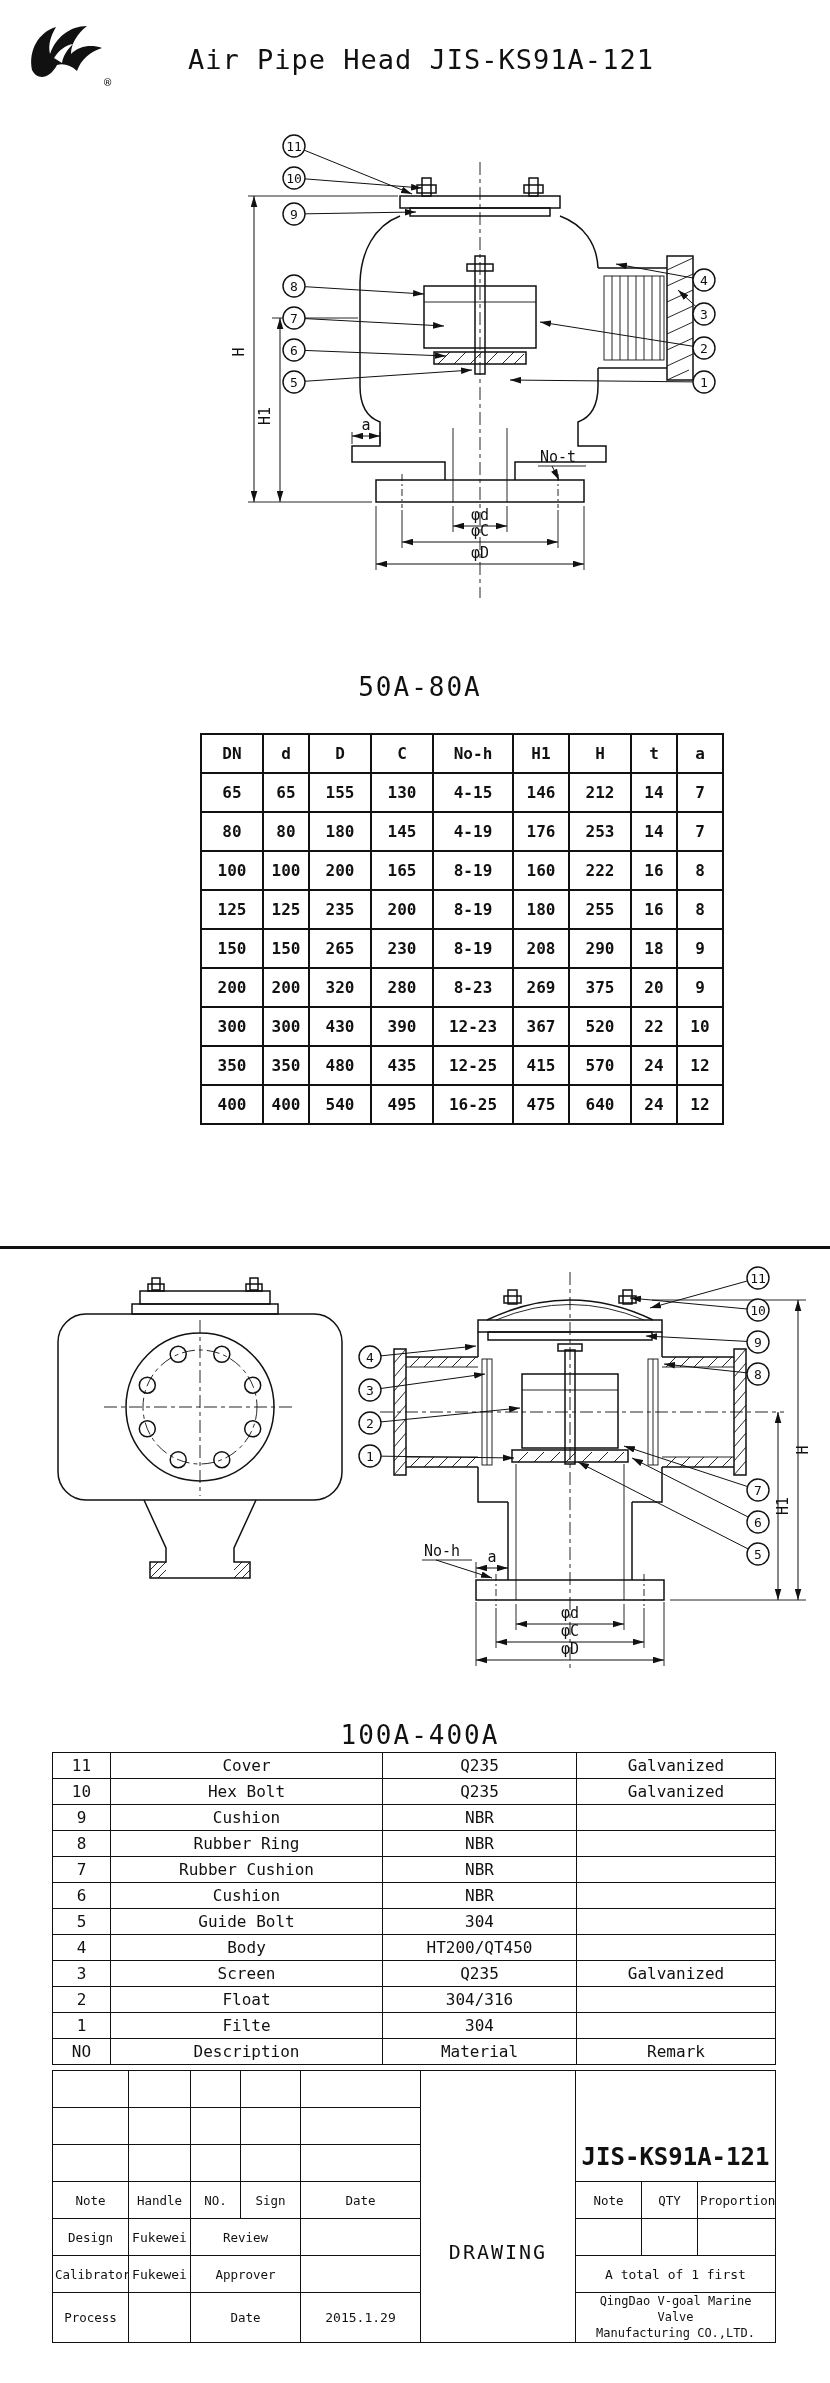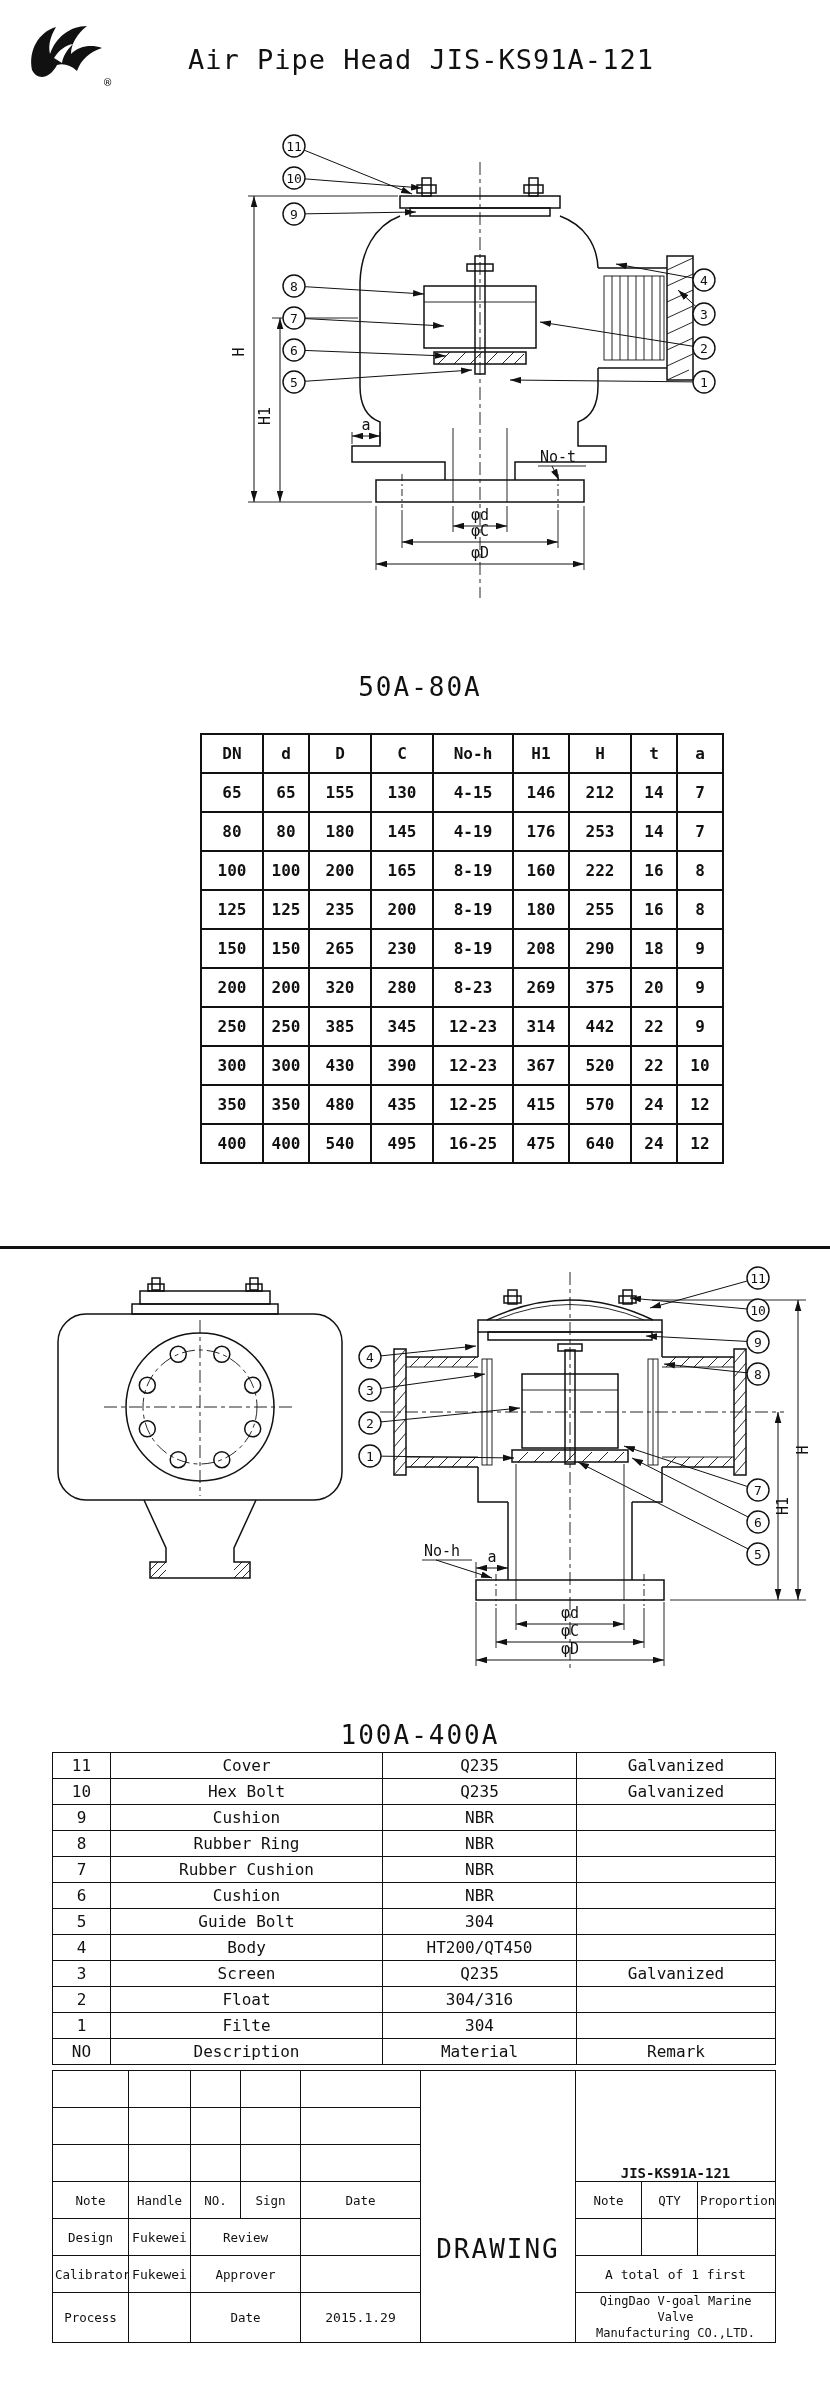--- a/index.html
+++ b/index.html
@@ -29,22 +29,22 @@
           table-layout:fixed;font-size:16px;font-weight:bold;text-align:center;}
   .dimtab th,.dimtab td{border:2px solid #111;height:37px;padding:0;overflow:hidden;}
   
   .partstab{position:absolute;left:52px;top:1752px;width:723px;border-collapse:collapse;
             table-layout:fixed;font-size:16px;text-align:center;}
   .partstab td{border:1.5px solid #111;height:25px;padding:0 2px;overflow:hidden;}
   
   .tb{position:absolute;left:52px;top:2070px;width:723px;border-collapse:collapse;
       table-layout:fixed;font-size:12.5px;text-align:center;}
   .tb td{border:1.5px solid #111;height:36px;padding:0 2px;overflow:hidden;}
-  .tb .drawcell{font-size:26px;letter-spacing:2px;vertical-align:bottom;padding-bottom:78px;}
-  .tb .jis{font-size:14px;font-weight:bold;vertical-align:bottom;margin-top:16px;}
+  .tb .drawcell{font-size:20px;letter-spacing:2px;vertical-align:bottom;padding-bottom:78px;}
+  .tb .jis{font-size:24px;font-weight:bold;vertical-align:bottom;padding-bottom:10px;margin-top:16px;}
   .tb .total{font-size:13px;font-weight:normal;}
   .tb .company{font-size:12px;line-height:1.35;}
   .tb .nm{font-size:13px;}
 </style>
 </head>
 <body>
 
 <div class="page">
 
   <svg class="logo" width="82" height="74" viewBox="0 0 82 74">
@@ -283,31 +283,20 @@
         </tr>
         <tr>
           <td>200</td>
           <td>200</td>
           <td>320</td>
           <td>280</td>
           <td>8-23</td>
           <td>269</td>
           <td>375</td>
           <td>20</td>
-          <td>9</td>
-        </tr>
-        <tr>
-          <td>250</td>
-          <td>250</td>
-          <td>385</td>
-          <td>345</td>
-          <td>12-23</td>
-          <td>314</td>
-          <td>442</td>
-          <td>22</td>
           <td>9</td>
         </tr>
         <tr>
           <td>300</td>
           <td>300</td>
           <td>430</td>
           <td>390</td>
           <td>12-23</td>
           <td>367</td>
           <td>520</td>

